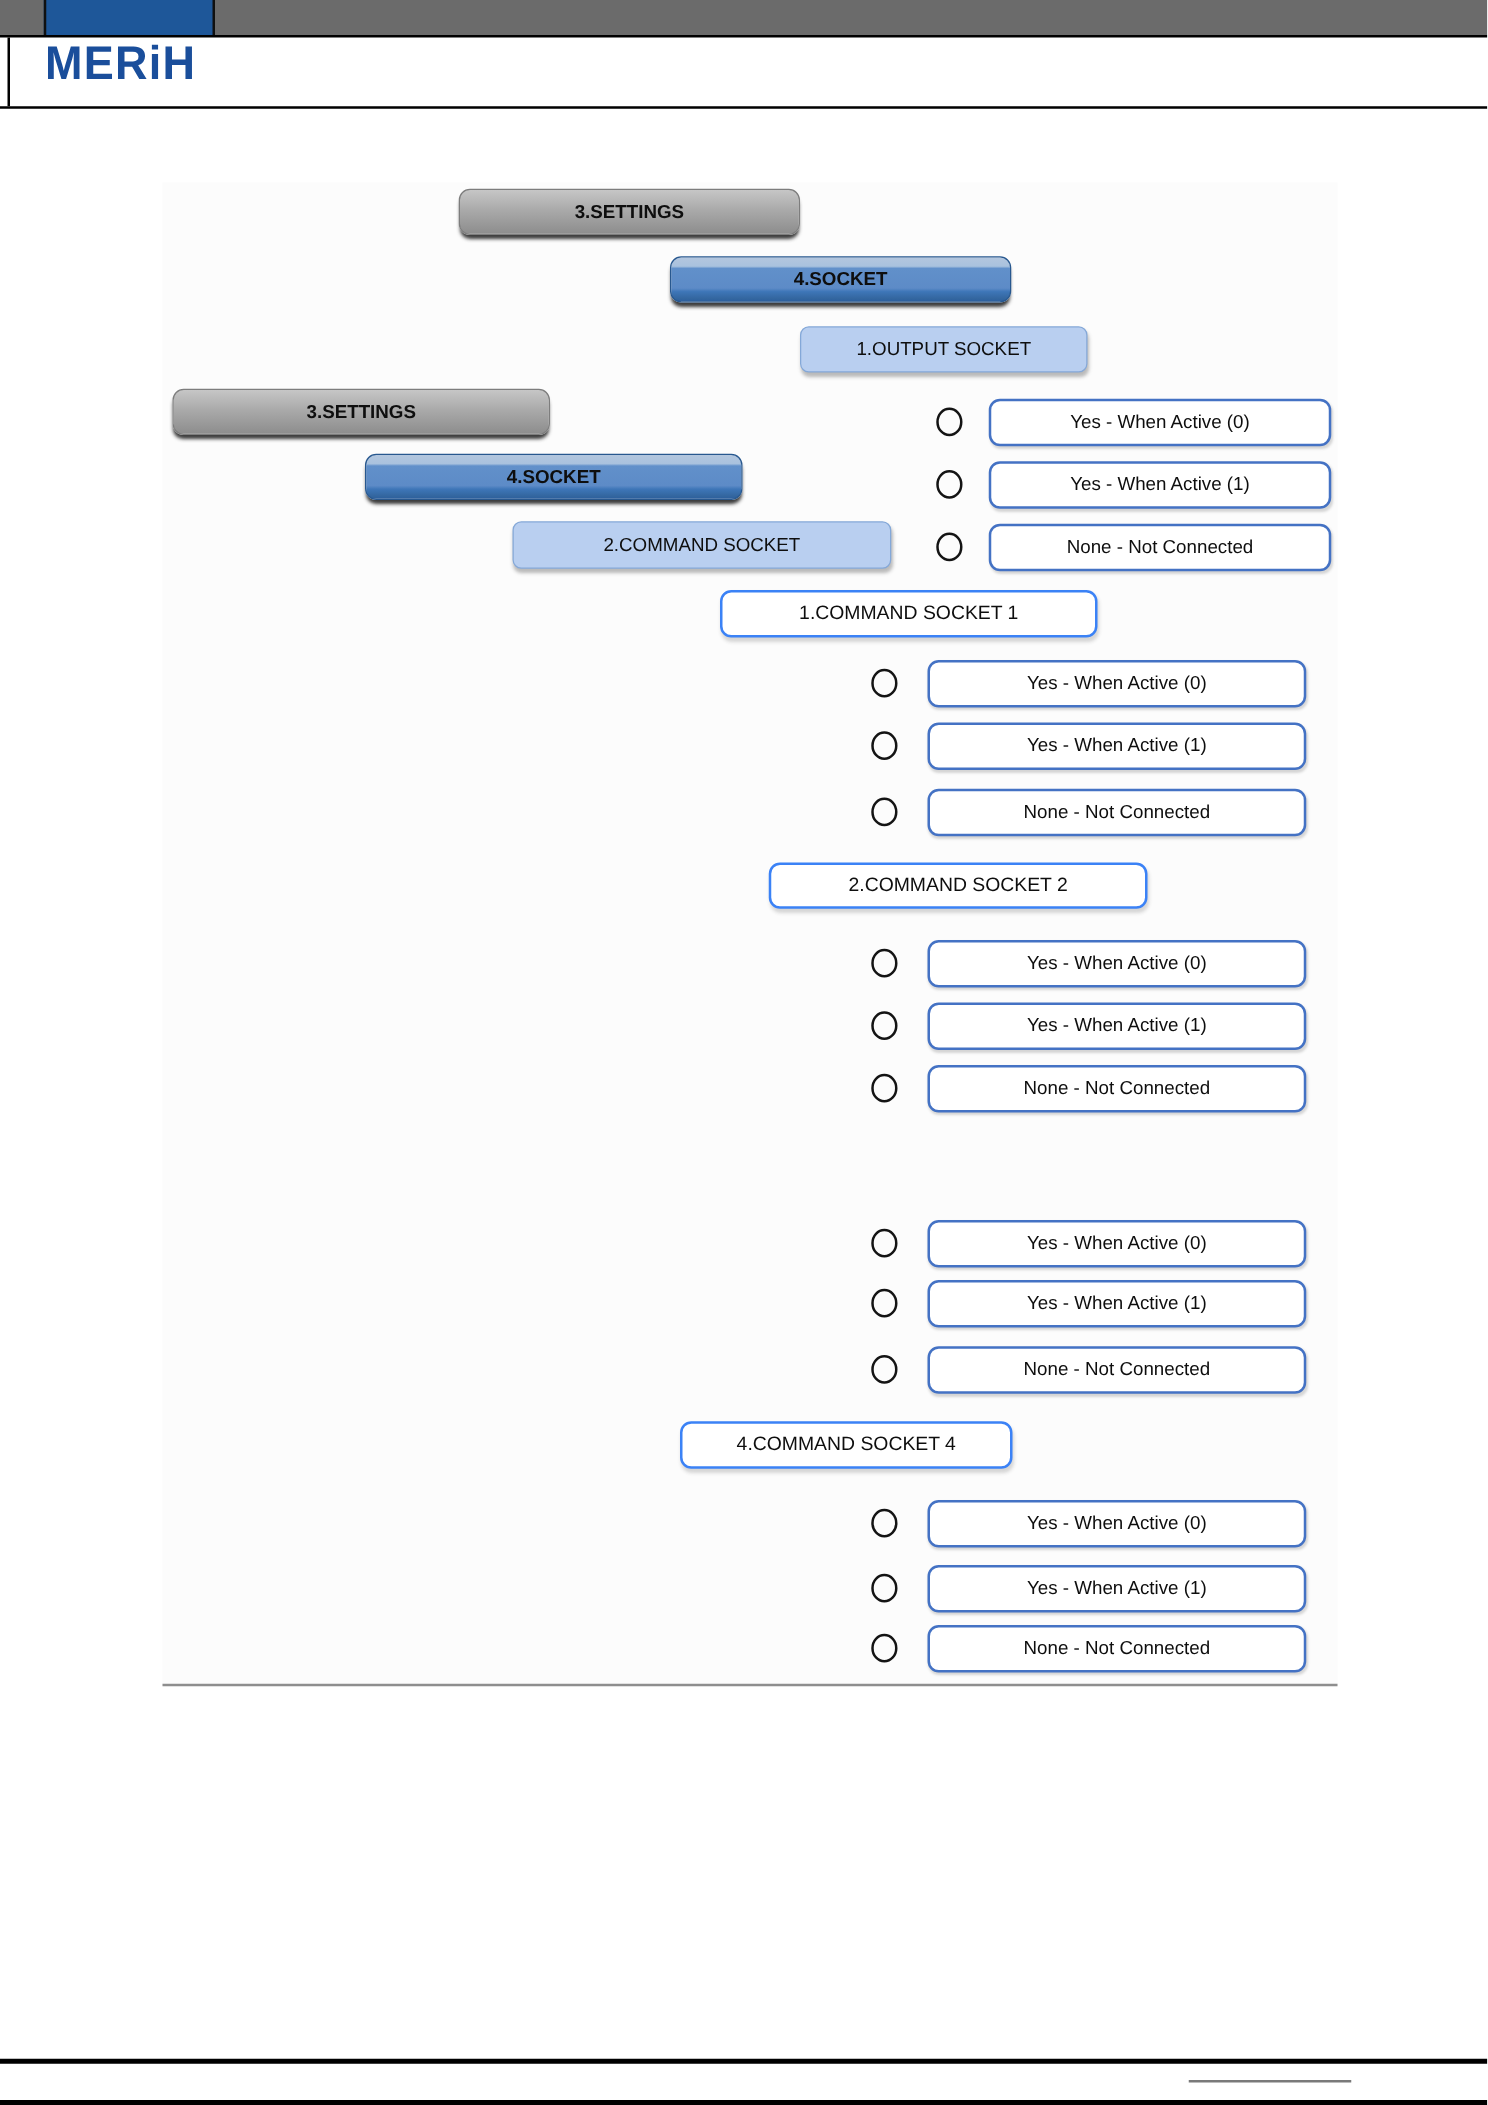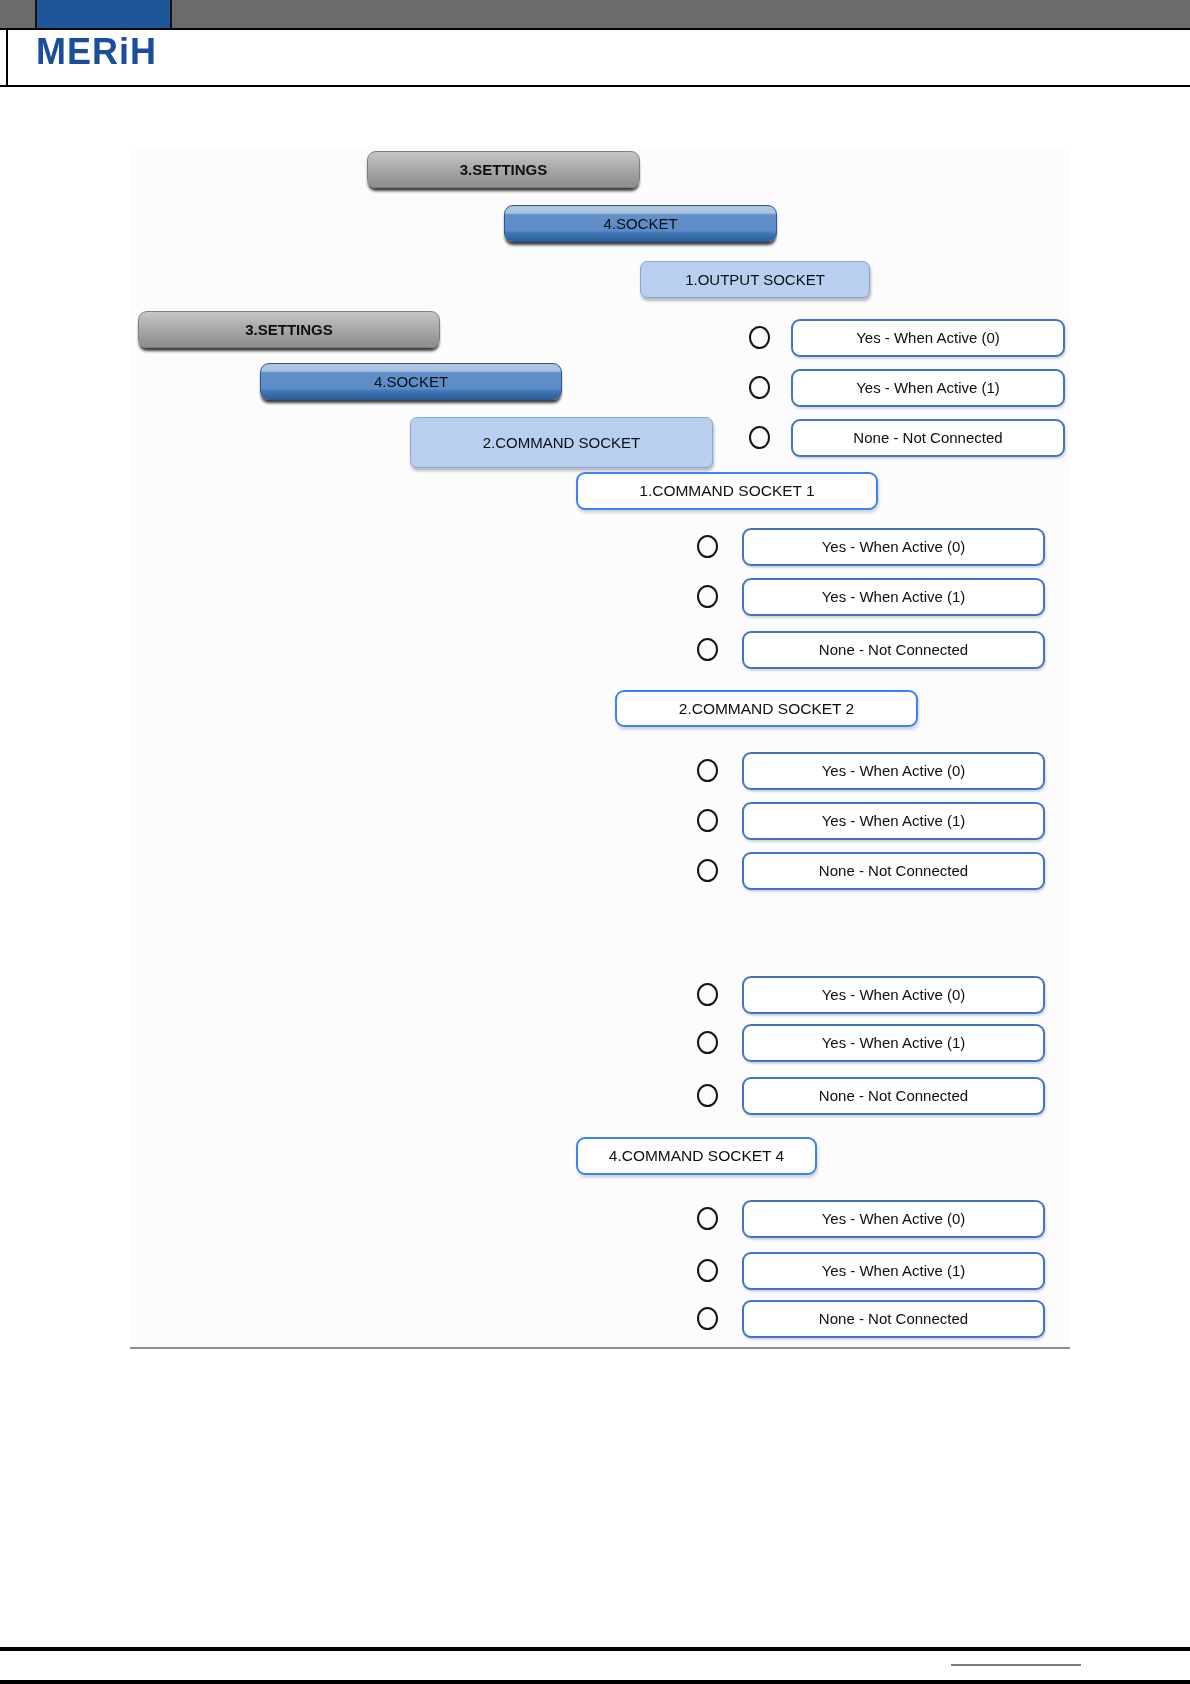--- a/index.html
+++ b/index.html
@@ -21,22 +21,22 @@
           background:#fcfcfc;border-bottom:2px solid #8e8e8e;box-sizing:border-box;}
 
   
   .cbox{position:absolute;display:flex;align-items:center;justify-content:center;
         font-size:15px;color:#0e0e0e;box-sizing:border-box;white-space:nowrap;}
   .btn-gray{background:linear-gradient(180deg,#c6c6c6 0%,#aaaaaa 45%,#8d8d8d 100%);
             border:1px solid #7d7d7d;border-radius:9px;font-weight:bold;
             box-shadow:0 4px 3px -1px rgba(25,25,25,.85);}
   .btn-blue{background:linear-gradient(180deg,#b3c6de 0%,#a9c2de 20%,#6190ca 25%,
             #5d8bc7 70%,#3e76b8 78%,#33669f 94%,#2c5f9e 100%);
-            border:1px solid #28588f;border-radius:9px;font-weight:normal;
-            box-shadow:0 4px 3px -1px rgba(25,25,25,.85);}
+            border:1px solid #28588f;border-radius:9px;font-weight:bold;
+            box-shadow:0 4px 3px -1px rgba(25,25,25,.85);margin-left:32px;}
   .box-lightblue{background:#b9cff0;border:1px solid #84a8d8;border-radius:7px;
                  box-shadow:1px 3px 3px rgba(60,60,60,.35);}
   .box-header{background:#ffffff;border:2px solid #3b82f6;border-radius:9px;
               box-shadow:1px 3px 3px rgba(60,60,60,.2);font-size:15.5px;}
 
   
   .opt-row{position:absolute;display:flex;align-items:center;height:39px;}
   .radio{width:21px;height:23px;border:2.5px solid #141414;border-radius:50%;
          background:transparent;box-sizing:border-box;flex:none;}
   .opt-box{display:flex;align-items:center;justify-content:center;height:38px;
@@ -73,21 +73,21 @@
     <span class="radio"></span>
     <span class="opt-box gap21">Yes - When Active (1)</span>
   </div>
   <div class="opt-row" style="left:749px;top:418px;">
     <span class="radio"></span>
     <span class="opt-box gap21">None - Not Connected</span>
   </div>
 
   <div class="cbox btn-gray" style="left:138px;top:311px;width:302px;height:37px;">3.SETTINGS</div>
   <div class="cbox btn-blue" style="left:260px;top:363px;width:302px;height:37px;">4.SOCKET</div>
-  <div class="cbox box-lightblue" style="left:410px;top:417px;width:303px;height:51px;">2.COMMAND SOCKET</div>
+  <div class="cbox box-lightblue" style="left:410px;top:417px;width:303px;height:38px;">2.COMMAND SOCKET</div>
 
   <div class="cbox box-header" style="left:576px;top:472px;width:302px;height:38px;">1.COMMAND SOCKET 1</div>
   <div class="opt-row" style="left:697px;top:527px;">
     <span class="radio"></span>
     <span class="opt-box gap24">Yes - When Active (0)</span>
   </div>
   <div class="opt-row" style="left:697px;top:577px;">
     <span class="radio"></span>
     <span class="opt-box gap24">Yes - When Active (1)</span>
   </div>
@@ -116,21 +116,21 @@
   </div>
   <div class="opt-row" style="left:697px;top:1023px;">
     <span class="radio"></span>
     <span class="opt-box gap24">Yes - When Active (1)</span>
   </div>
   <div class="opt-row" style="left:697px;top:1076px;">
     <span class="radio"></span>
     <span class="opt-box gap24">None - Not Connected</span>
   </div>
 
-  <div class="cbox box-header" style="left:576px;top:1137px;width:241px;height:38px;">4.COMMAND SOCKET 4</div>
+  <div class="cbox box-header" style="left:544px;top:1137px;width:266px;height:38px;">4.COMMAND SOCKET 4</div>
   <div class="opt-row" style="left:697px;top:1199px;">
     <span class="radio"></span>
     <span class="opt-box gap24">Yes - When Active (0)</span>
   </div>
   <div class="opt-row" style="left:697px;top:1251px;">
     <span class="radio"></span>
     <span class="opt-box gap24">Yes - When Active (1)</span>
   </div>
   <div class="opt-row" style="left:697px;top:1299px;">
     <span class="radio"></span>

